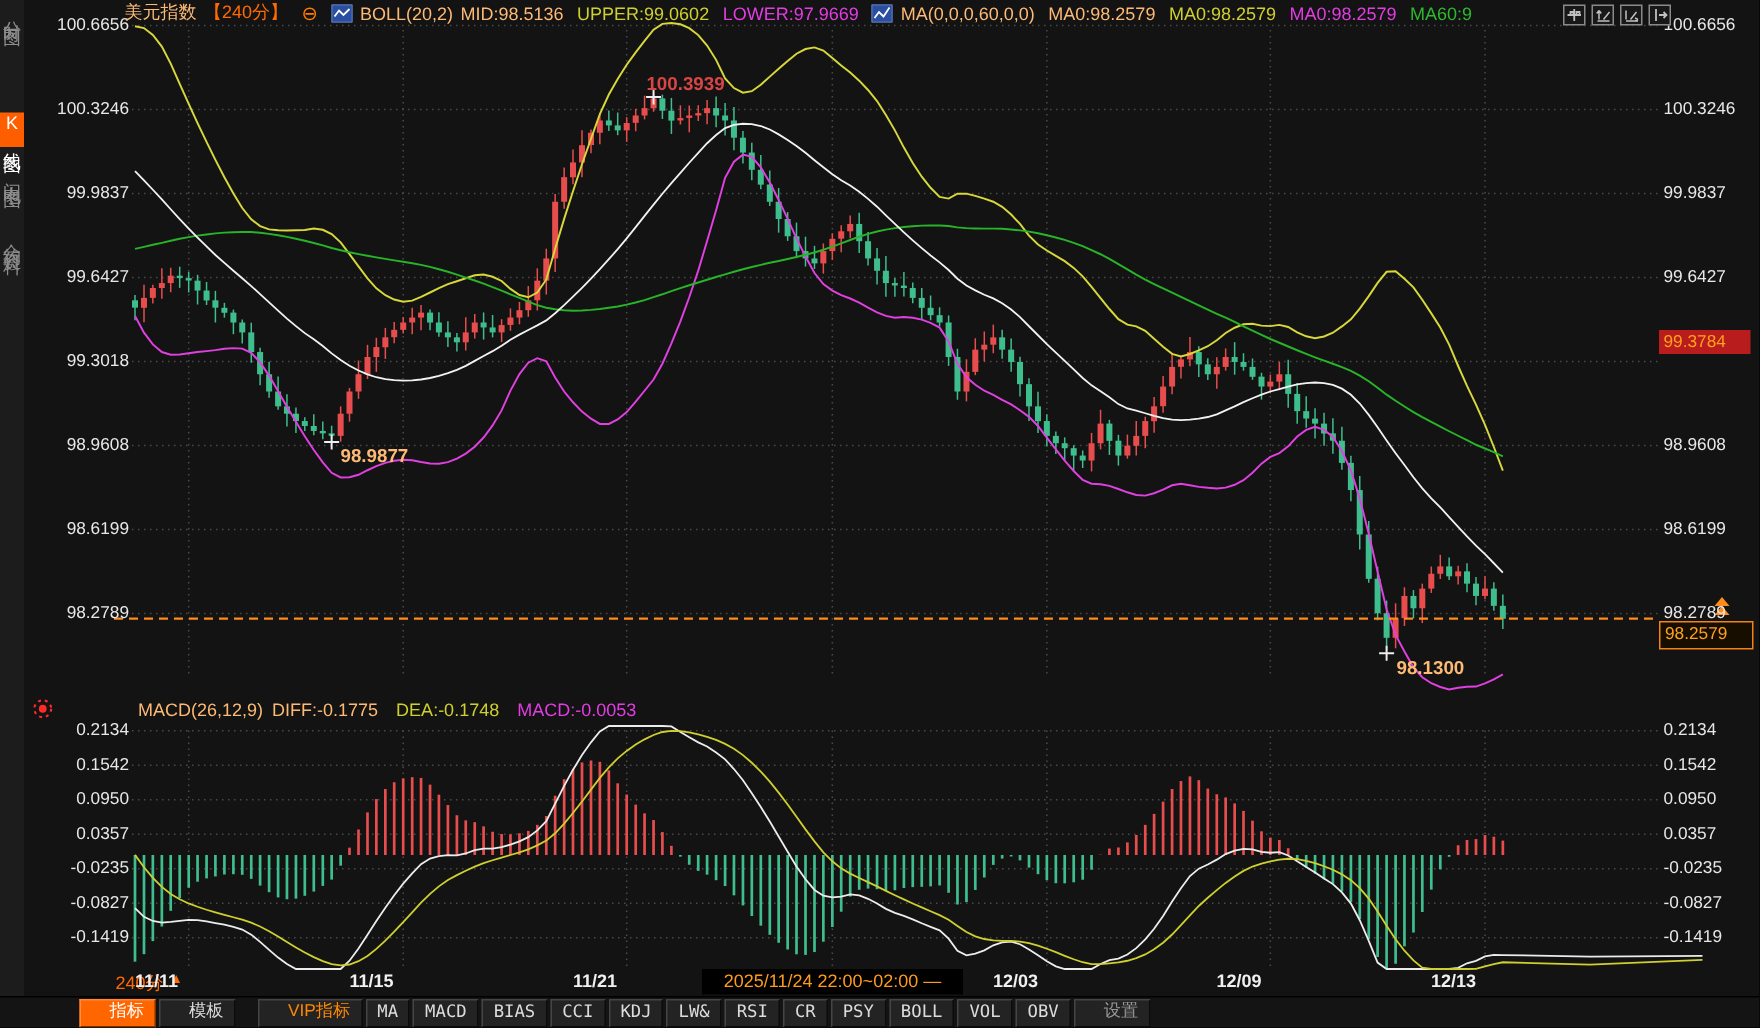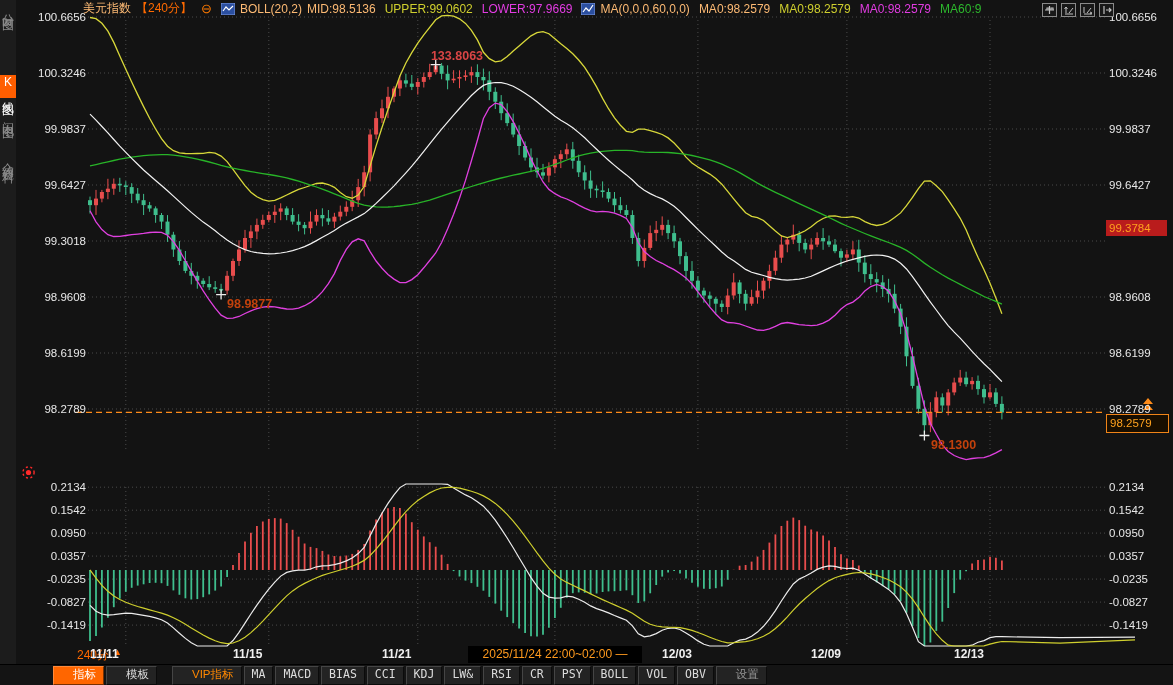--- a/index.html
+++ b/index.html
@@ -22,21 +22,21 @@
   .win-btn{width:13px;height:12px;background:#181818;border:1px solid #8a8a8a;display:flex;
            align-items:center;justify-content:center;cursor:pointer;}
   
   .axis-label{position:absolute;font-size:11.5px;color:#e8e8e8;height:14px;line-height:14px;z-index:4;}
   
   #macd-hdr{position:absolute;left:92px;top:465px;height:15px;display:flex;gap:12px;align-items:center;
             font-size:12px;white-space:nowrap;z-index:5;}
   #macd-pane-icon{position:absolute;left:21px;top:465px;width:15px;height:15px;z-index:5;cursor:pointer;}
   
   .annot{position:absolute;font-size:12.5px;font-weight:bold;z-index:5;}
-  .annot-red{color:#d94545;} .annot-green{color:#c2410c;}
+  .annot-red{color:#d94545;} .annot-green{color:#fdba74;}
   
   #marker-badge{position:absolute;left:1106px;top:220px;width:58px;height:16px;line-height:16px;
                 background:#b91c1c;color:#ffa21e;font-size:11.5px;padding-left:3px;z-index:5;}
   #cur-price-box{position:absolute;left:1106px;top:414px;width:58px;height:17px;line-height:17px;
                  background:#180e00;border:1px solid #f08418;color:#ffa21e;font-size:11.5px;
                  padding-left:3px;z-index:5;}
   
   #xrow{position:absolute;left:0;top:646px;width:1173px;height:18px;z-index:4;}
   #period-lbl{position:absolute;left:77px;top:1px;color:#ff6a00;font-size:12px;font-weight:normal;
               cursor:pointer;display:flex;gap:4px;align-items:flex-start;}
@@ -661,22 +661,28 @@
         </svg>
     </span>
   </div>
 
   <div id="macd-pane-icon">
     <svg width="15" height="15">
       <circle cx="7.5" cy="7.5" r="2.6" fill="#ff2a2a"></circle>
       <circle cx="7.5" cy="7.5" r="5.6" fill="none" stroke="#ff2a2a" stroke-width="1.4" stroke-dasharray="2 2.6"></circle>
     </svg>
   </div>
-
-  <div class="annot annot-red" style="left:419px;top:49px;width:76px;text-align:center;">133.8063</div>
+  <div id="macd-hdr">
+    <span class="h-white">MACD(26,12,9)</span>
+    <span class="h-white" style="margin-left:-6px;">DIFF:-0.1775</span>
+    <span class="h-yellow">DEA:-0.1748</span>
+    <span class="h-magenta">MACD:-0.0053</span>
+  </div>
+
+  <div class="annot annot-red" style="left:419px;top:49px;width:76px;text-align:center;">100.3939</div>
   <div class="annot annot-green" style="left:227px;top:297px;">98.9877</div>
   <div class="annot annot-green" style="left:931px;top:438px;">98.1300</div>
 
   <div id="marker-badge">99.3784</div>
   <div id="cur-price-box">98.2579</div>
 
   <div id="xrow">
     <div id="period-lbl">
       <span>240分</span>
       <span id="period-arrow">▲</span>

